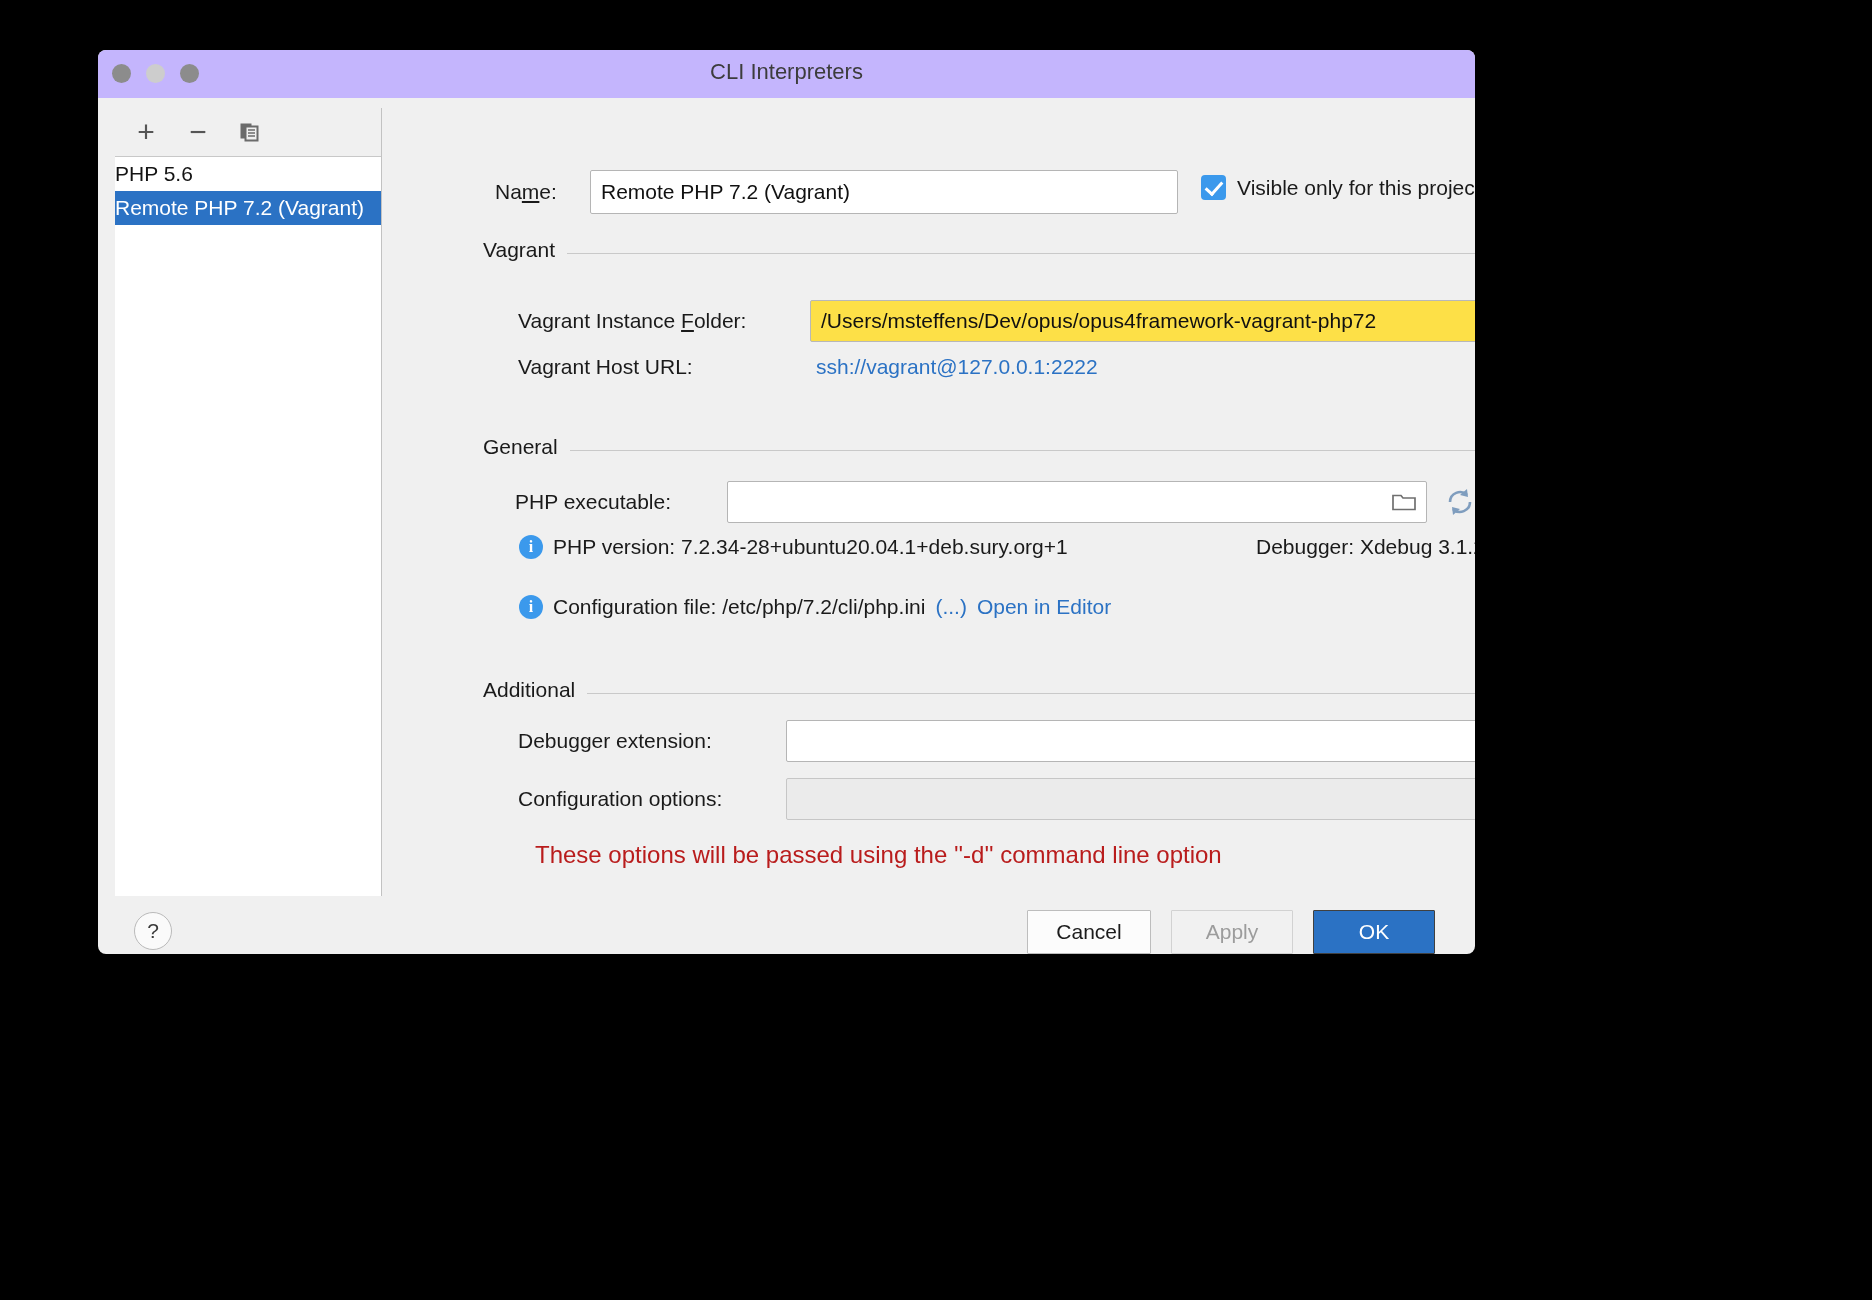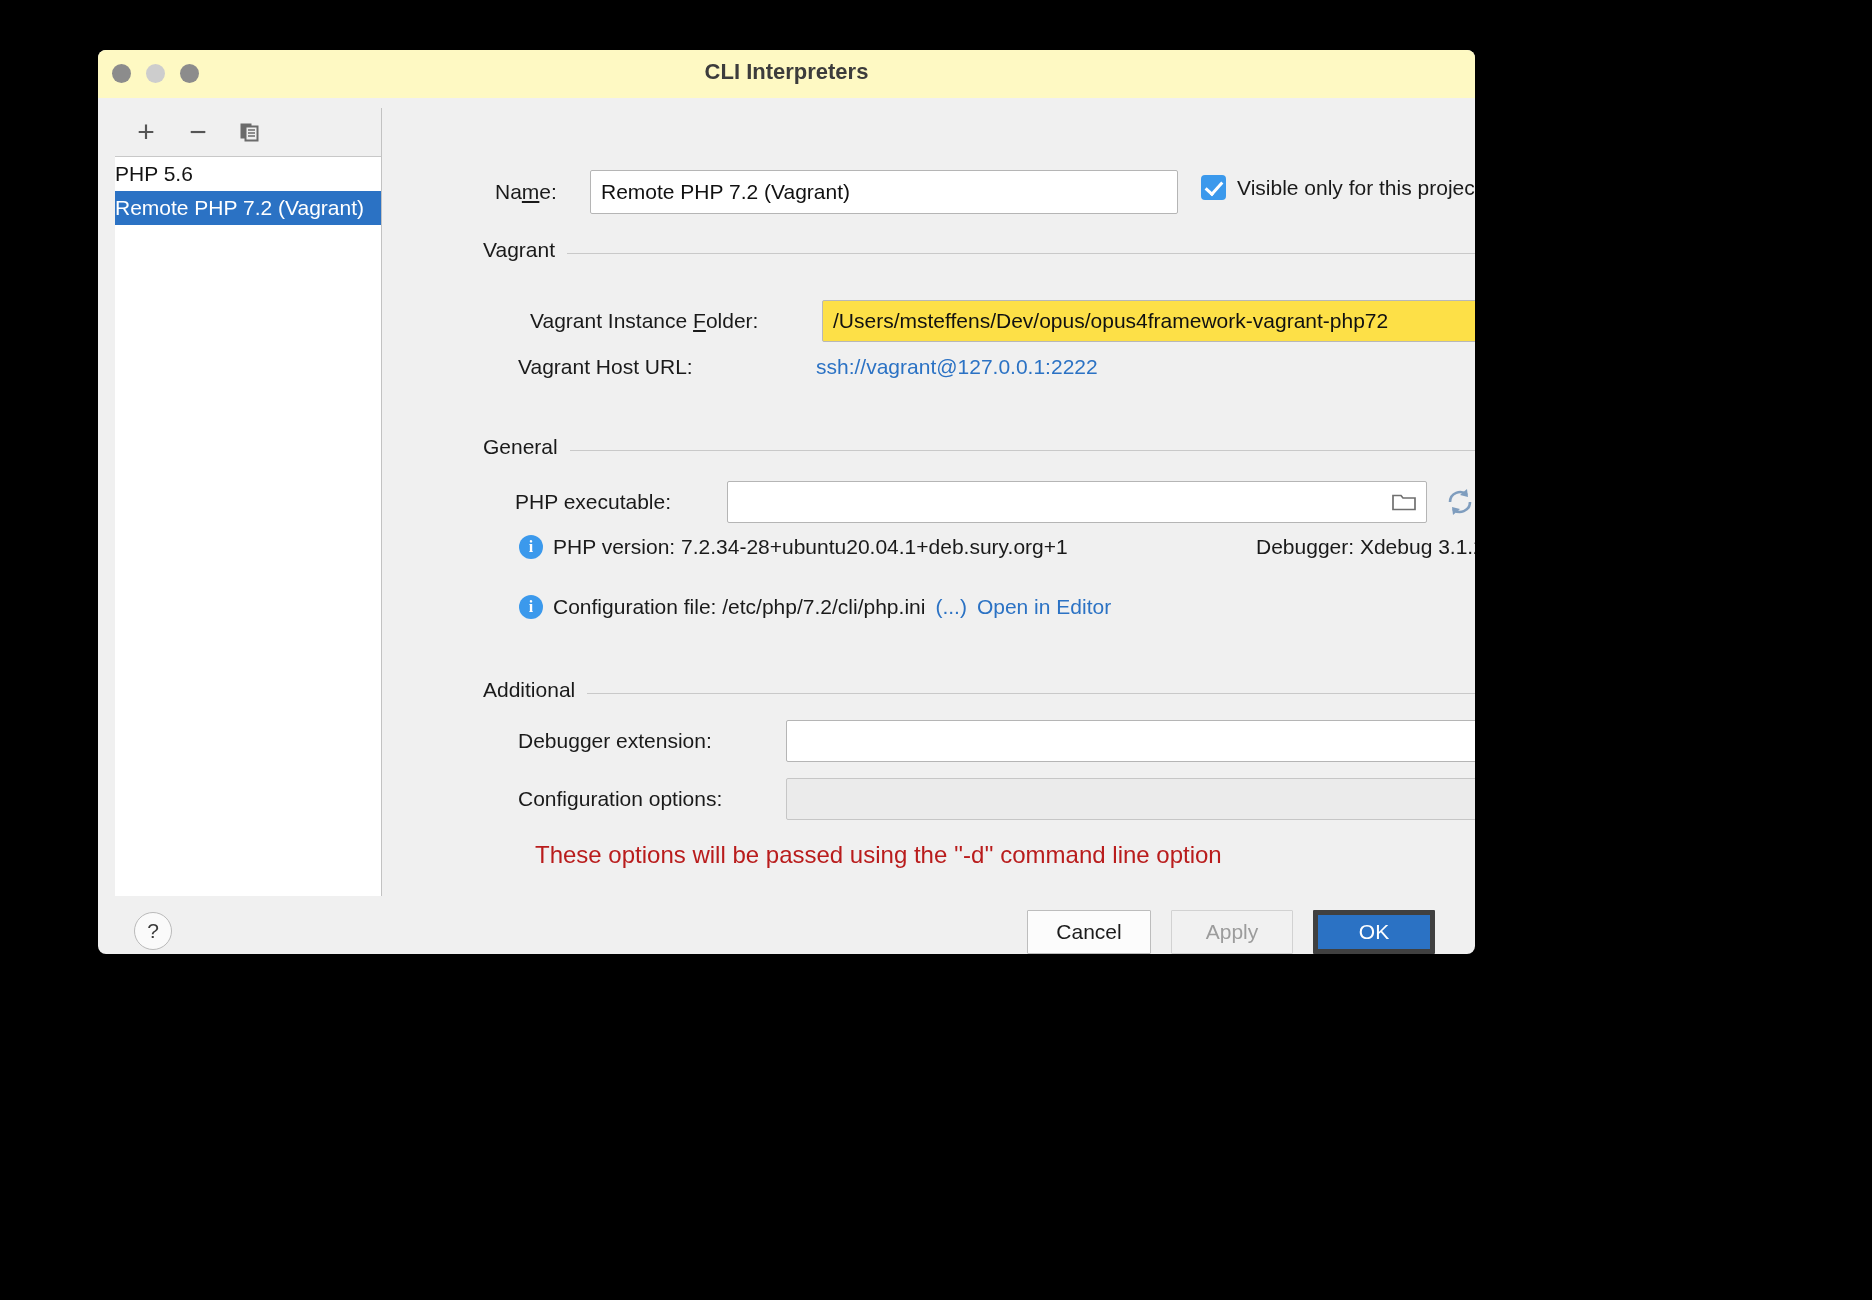--- a/index.html
+++ b/index.html
@@ -18,22 +18,21 @@
     background: #f0f0f0;
     border-radius: 8px;
     box-shadow: 0 6px 28px rgba(0,0,0,0.55);
     overflow: hidden;
   }
 
   
   #titlebar {
     position: relative;
     height: 48px;
-    background: #fef9c3;
-    font-weight: bold;
+    background: #c4b5fd;
   }
   #traffic-lights {
     position: absolute;
     left: 14px; top: 14px;
     display: flex; gap: 15px;
   }
   .light { width: 19px; height: 19px; border-radius: 50%; }
   .light.close   { background: #8c8c8c; }
   .light.min     { background: #cdcdcd; }
   .light.zoom    { background: #8c8c8c; }
@@ -181,21 +180,21 @@
   .section-inner { position: relative; height: 30px; }
 
   #sec-vagrant    { top: 140px; left: 100px; width: 1058px; }
   #sec-general    { top: 337px; left: 100px; width: 1058px; }
   #sec-additional { top: 580px; left: 100px; width: 1058px; text-align: center; }
 
   
   #vagrant-folder-row {
     position: absolute;
     left: 0; top: 202px;
-    width: 100%; height: 42px; margin-left: 12px;
+    width: 100%; height: 42px;
   }
   #vagrant-folder-label {
     position: absolute;
     left: 135px; top: 9px;
   }
   #vagrant-folder-field {
     position: absolute;
     left: 427px; top: 0;
     width: 728px; height: 42px;
     background: #fde047;
@@ -366,21 +365,21 @@
     right: 182px;
     width: 122px;
     background: #f1f1f1;
     border: 1px solid #d2d2d2;
     color: #9c9c9c;
   }
   #ok-button {
     right: 40px;
     width: 122px;
     background: #2b72c4;
-    border: 5px solid #404040;
+    border: 1px solid #404040;
     color: #ffffff;
     text-align: center;
   }
 </style>
 </head>
 <body>
 
 <div id="dialog">
 
   <div id="titlebar">

